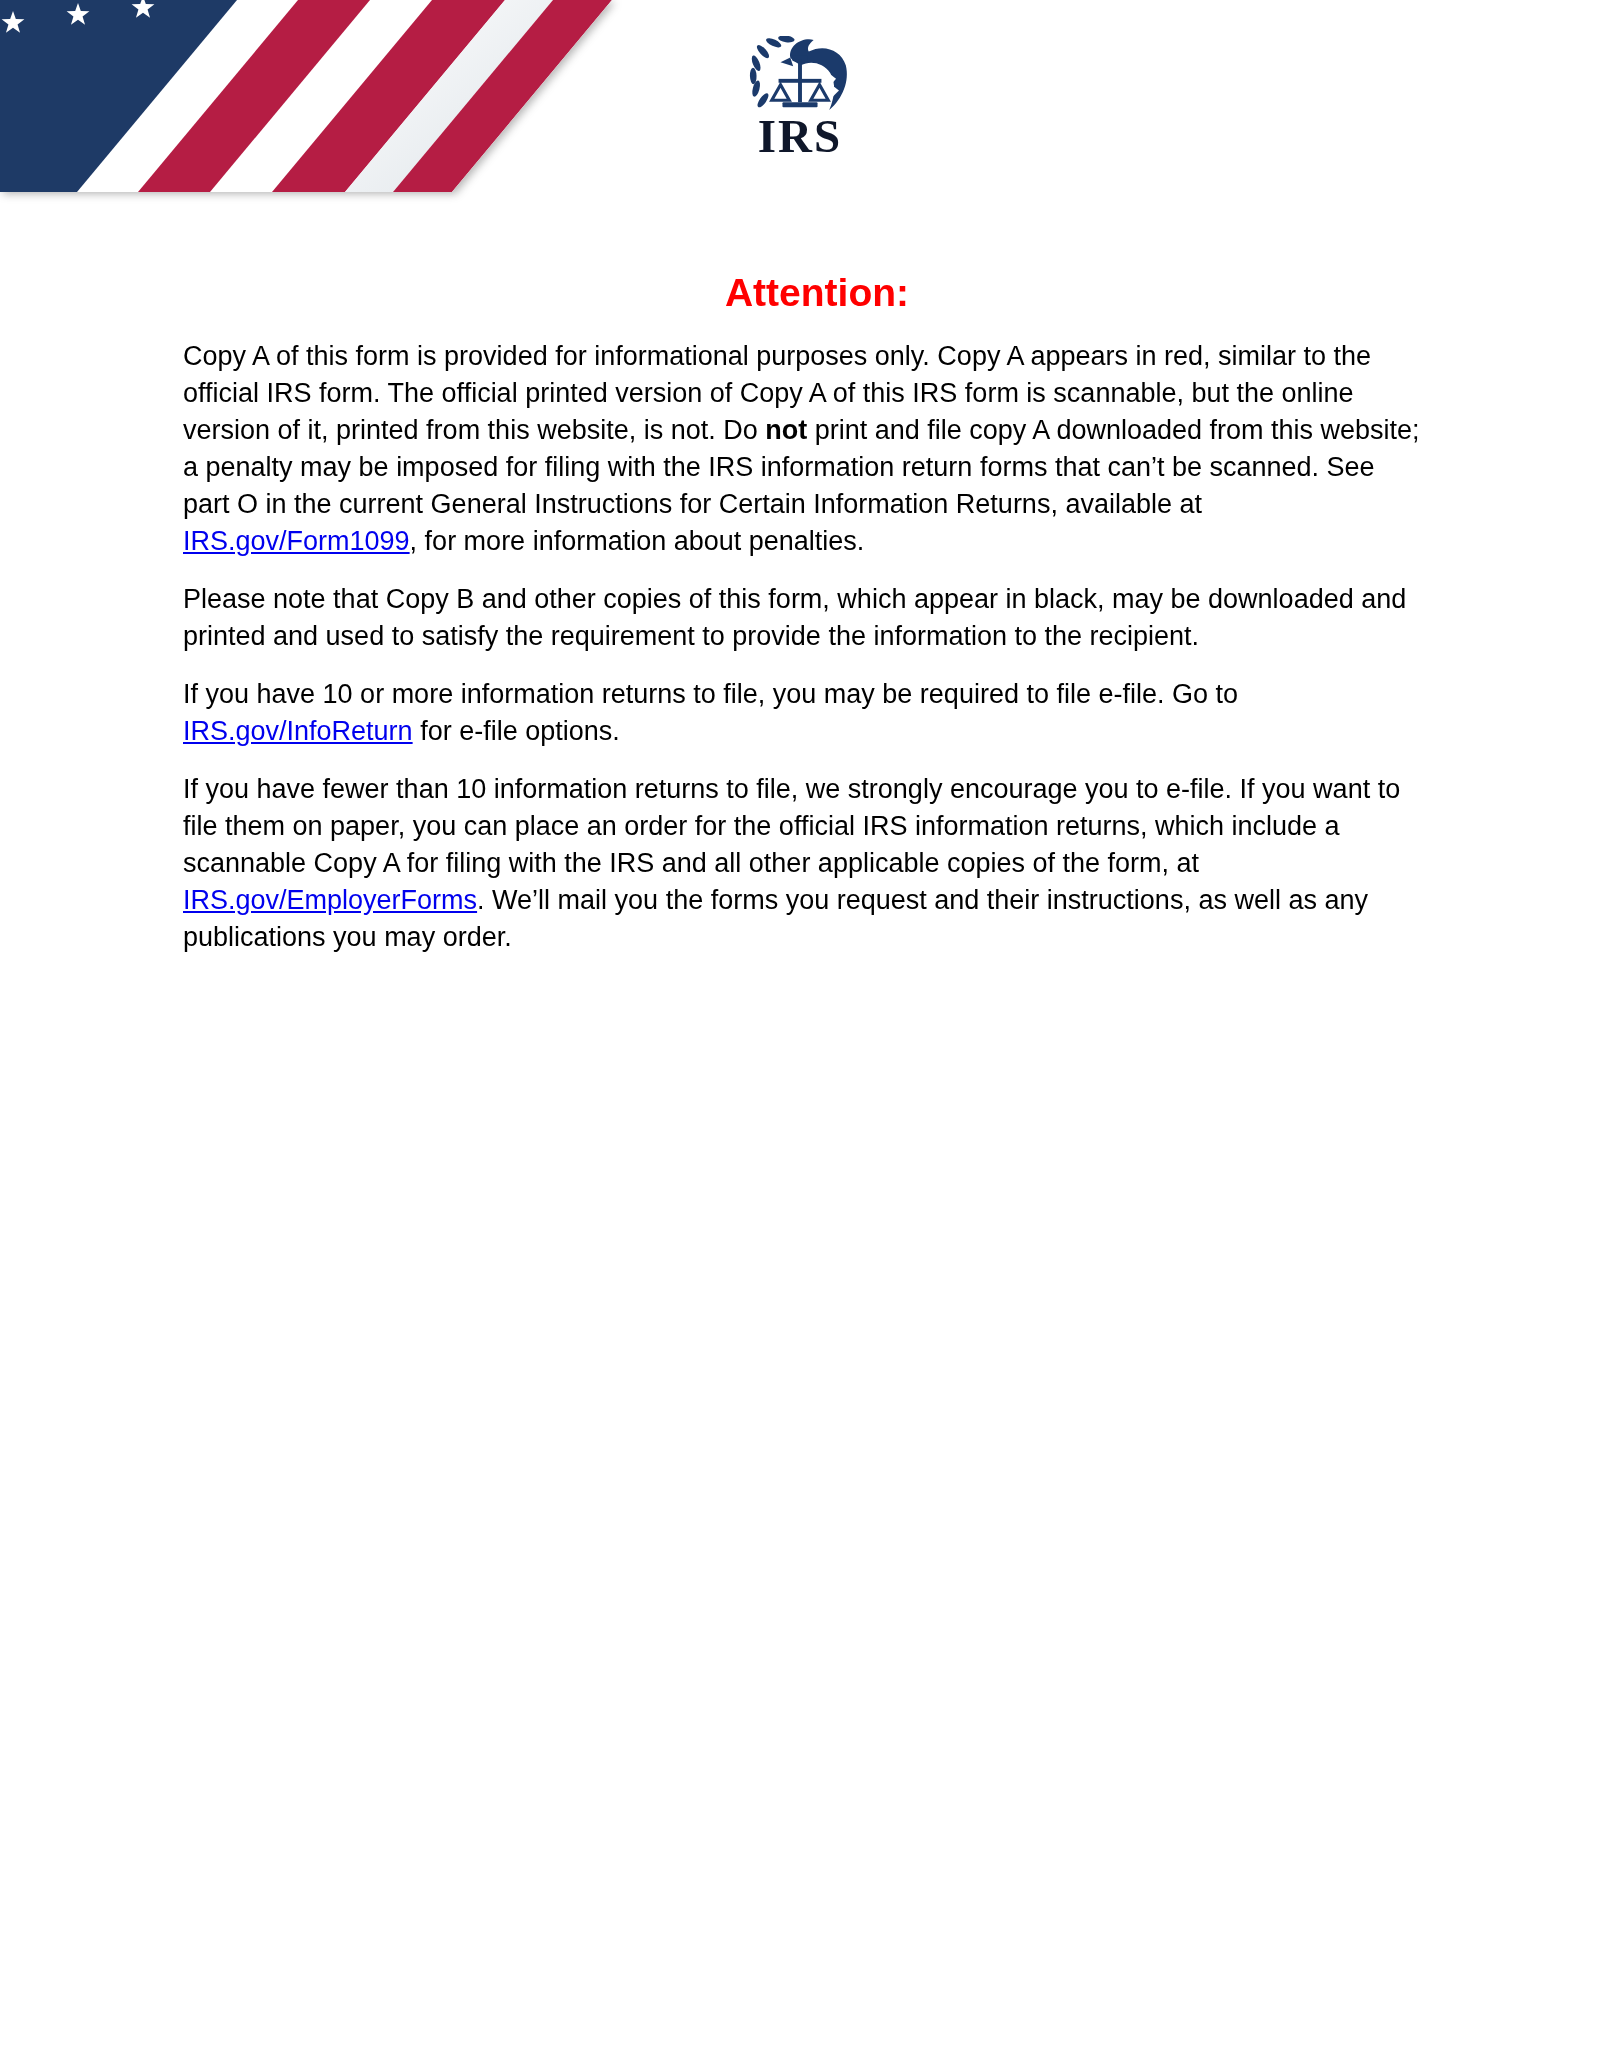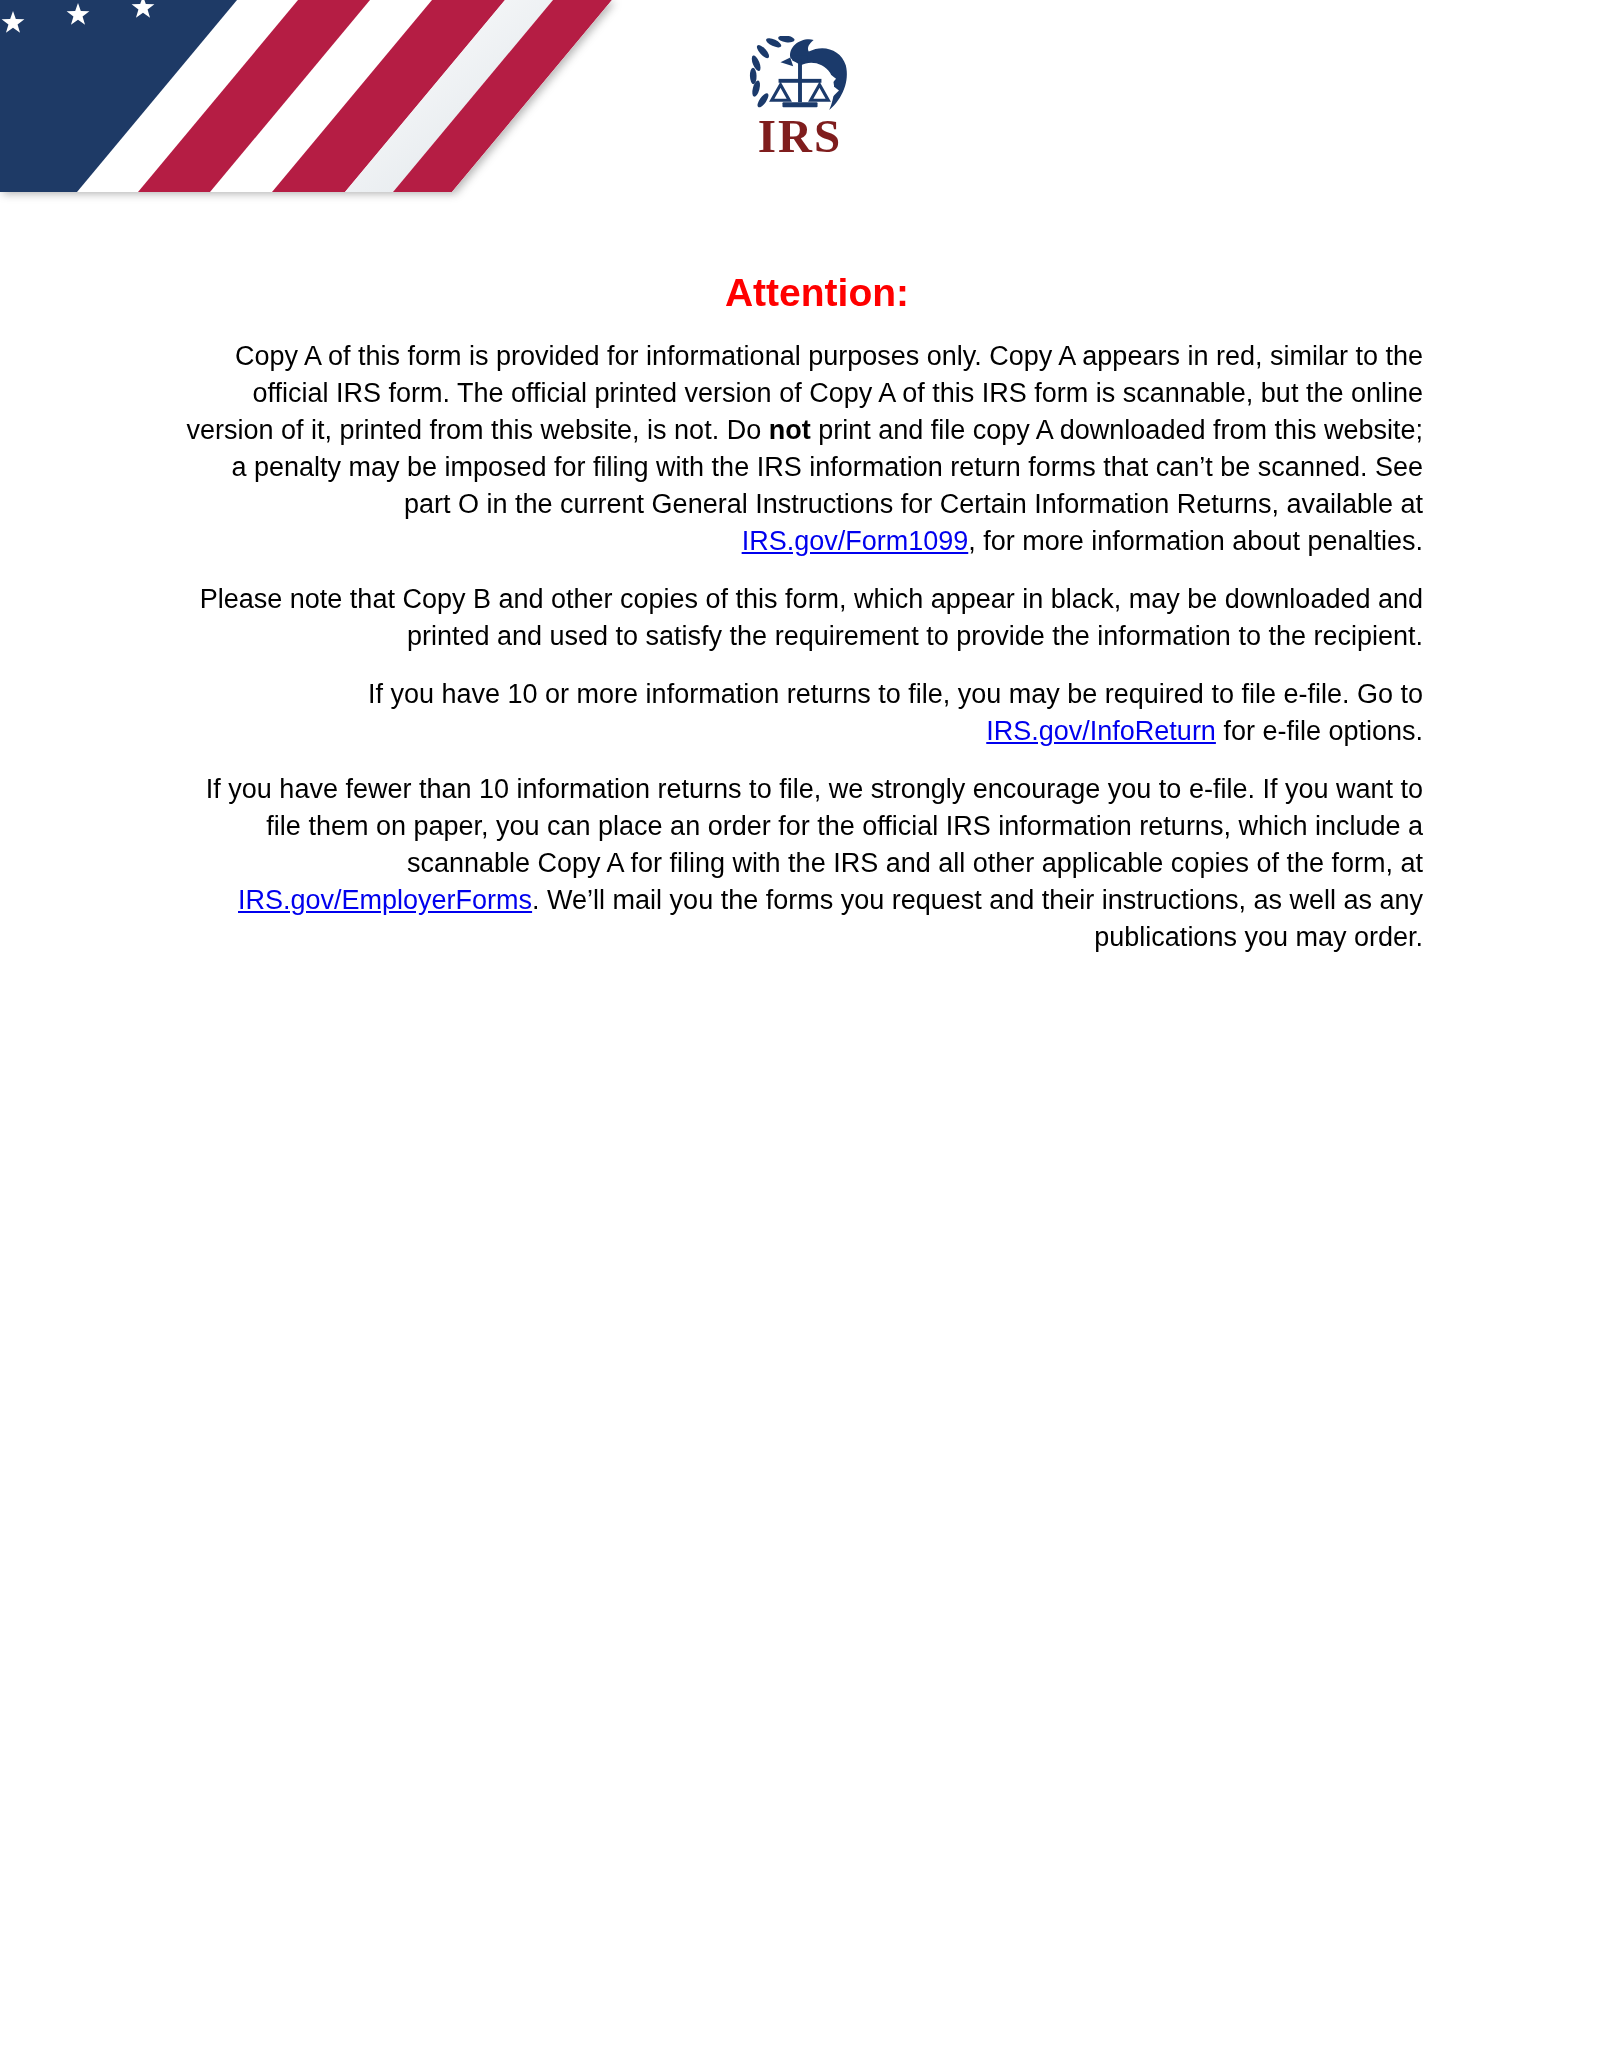--- a/index.html
+++ b/index.html
@@ -8,30 +8,30 @@
     font-family:"Liberation Sans", sans-serif;color:#000;overflow:hidden;
   }
   .flag{position:absolute;top:0;left:0;line-height:0;}
   .flag svg{filter:drop-shadow(3px 2px 4px rgba(90,90,90,.45));}
   .logo{
     position:absolute;top:36px;left:0;width:100%;
     display:flex;flex-direction:column;align-items:center;gap:0;
   }
   .irs-logotype{
     font-family:"Liberation Serif", serif;
-    font-size:47px;font-weight:600;color:#7f1d1d;
+    font-size:47px;font-weight:600;color:#0f172a;
     letter-spacing:2px;line-height:1;margin-top:1px;
   }
   .attention{
     position:absolute;top:272px;left:0;width:100%;text-align:center;
     font-size:39px;font-weight:bold;color:#ff0000;line-height:1.1;padding-left:17px;
   }
   .content{
     position:absolute;top:338px;left:183px;width:1240px;
-    font-size:27px;line-height:37px;text-align:right;
+    font-size:27px;line-height:37px;
   }
   .content p{margin:0 0 21px 0;}
   .content b{font-weight:bold;}
   .content a{color:#0000ee;text-decoration:underline;cursor:pointer;}
 </style>
 </head>
 <body>
 
 <div class="flag">
   <svg width="620" height="192" viewBox="0 0 620 192">

